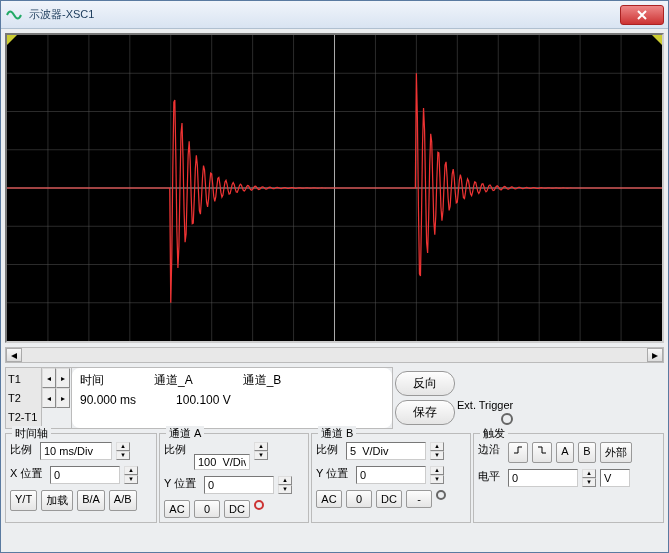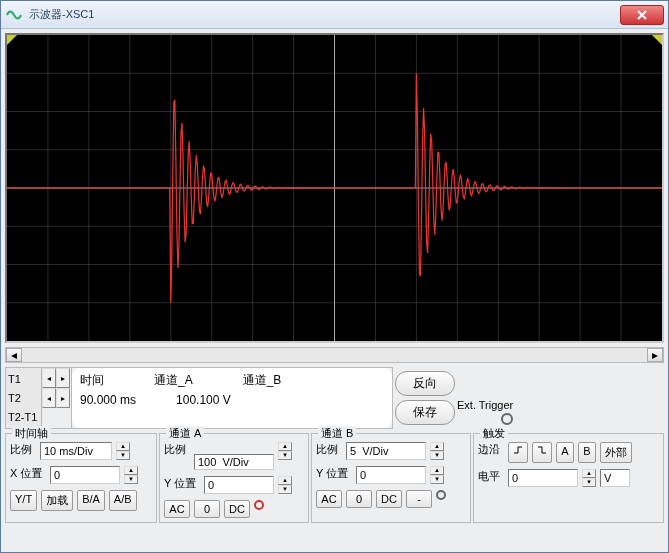--- a/index.html
+++ b/index.html
@@ -178,21 +178,21 @@
         <div class="sbtn">加载</div>
         <div class="sbtn">B/A</div>
         <div class="sbtn">A/B</div>
       </div>
     </div>
 
     <div class="fieldset" style="width:150px">
       <span class="fieldset-label">通道 A</span>
       <div class="ctrl-row">
         <span class="ctrl-label">比例</span>
-        <input class="ctrl-input" style="width: 80px; margin-top: 12px;" value="100  V/Div">
+        <input class="ctrl-input" style="width: 56px; margin-top: 12px;" value="100  V/Div">
         <div class="spinners">
             <div class="spin">▴</div>
             <div class="spin">▾</div>
           </div>
       </div>
       <div class="ctrl-row">
         <span class="ctrl-label" style="min-width:36px">Y 位置</span>
         <input class="ctrl-input" style="width: 70px;" value="0">
         <div class="spinners">
             <div class="spin">▴</div>

